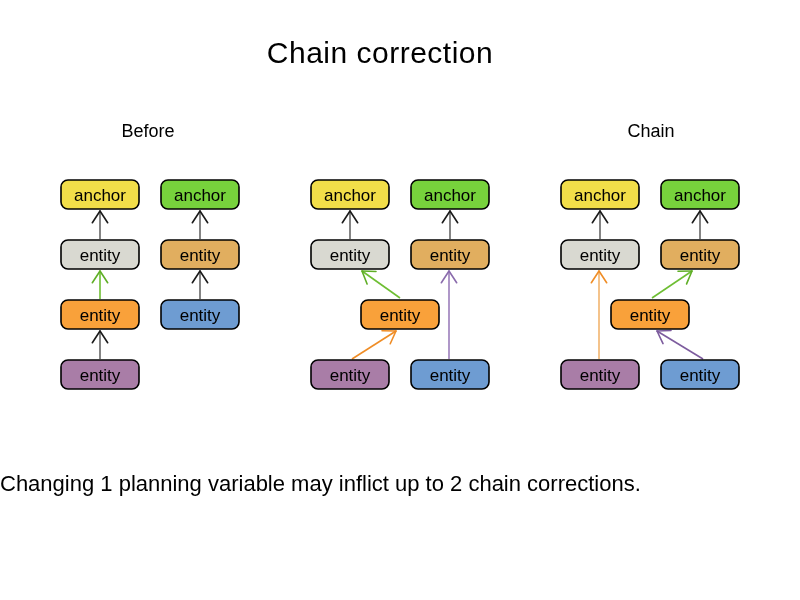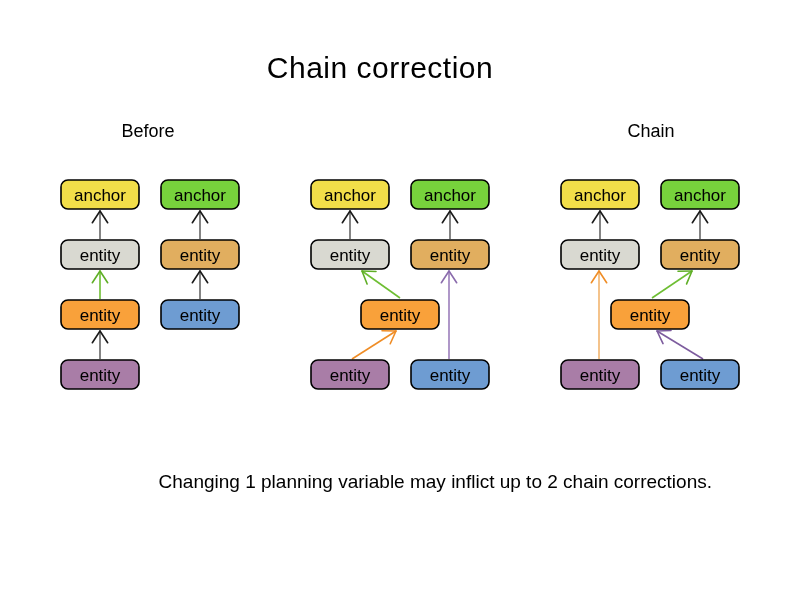--- a/index.html
+++ b/index.html
@@ -7,31 +7,30 @@
     width: 800px; height: 600px;
     background: #ffffff;
     font-family: "Liberation Sans", sans-serif;
     overflow: hidden;
   }
   .stage { position: relative; width: 800px; height: 600px; }
   .title {
     position: absolute; top: 36px; left: 0; width: 760px;
     text-align: center; font-size: 30px; color: #000;
     letter-spacing: 0.5px;
-    margin-top: 15px;
   }
   .group-label {
     position: absolute; top: 121px; width: 200px;
     text-align: center; font-size: 18px; color: #000;
   }
   .group-label.before { left: 48px; }
   .group-label.after  { left: 551px; }
   .caption {
     position: absolute; top: 471px; left: 0; width: 712px;
-    text-align: right; font-size: 19px; color: #000;
+    text-align: left; font-size: 22px; color: #000;
   }
   svg.diagram { position: absolute; top: 0; left: 0; }
   svg.diagram text {
     font-family: "Liberation Sans", sans-serif;
     font-size: 17px; fill: #000;
   }
 </style>
 </head>
 <body>
 

